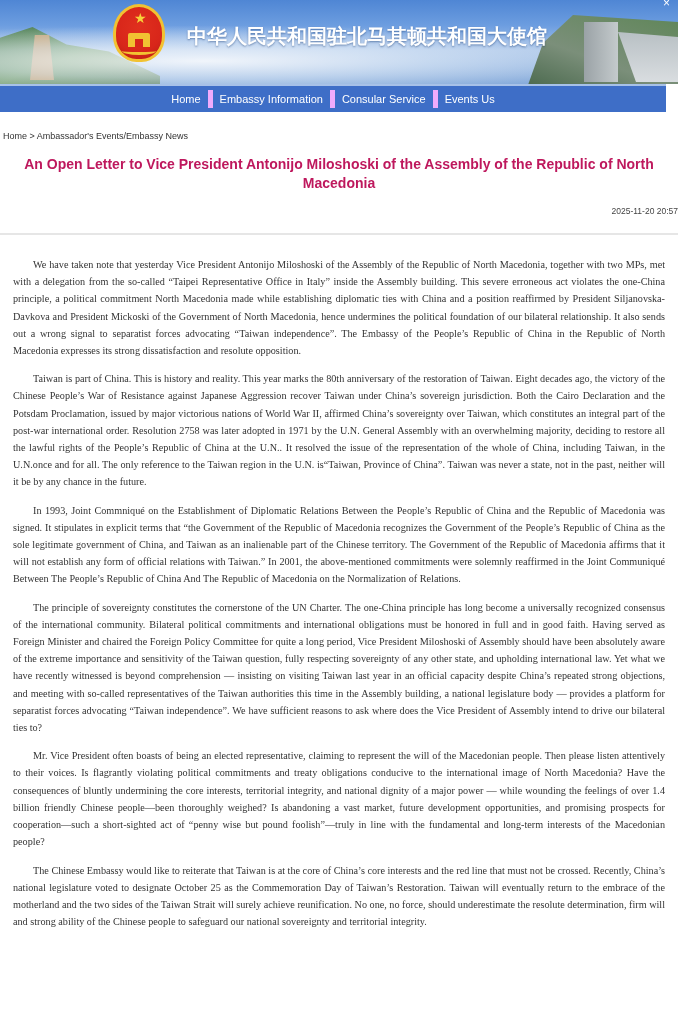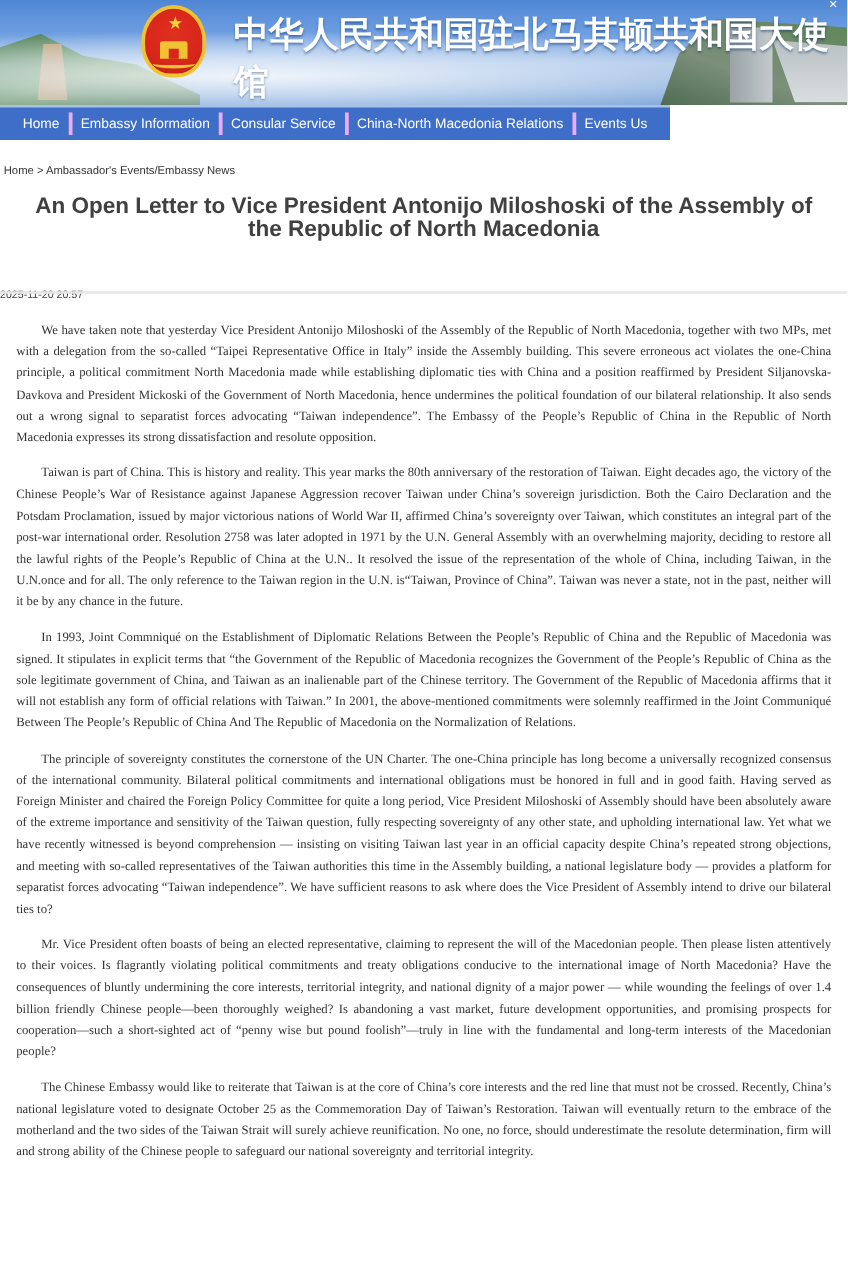--- a/index.html
+++ b/index.html
@@ -43,48 +43,48 @@
     border-radius: 50% 50% 45% 45%;
     background: radial-gradient(circle at 50% 40%, #e0301e 0%, #d8261a 60%, #b81e14 100%);
     border: 3px solid #f1c232;
   }
   .emblem .star { position: absolute; color: #f7d23a; font-size: 14px; left: 18px; top: 4px; line-height: 1; }
   .emblem .gate { position: absolute; left: 12px; top: 26px; width: 22px; height: 14px; background: #f1c232; border-radius: 2px 2px 0 0; }
   .emblem .gate::after { content: ""; position: absolute; left: 7px; top: 6px; width: 8px; height: 8px; background: #d8261a; }
   .emblem .wheat { position: absolute; left: 6px; bottom: 4px; width: 34px; height: 8px; border-bottom: 3px solid #f1c232; border-radius: 0 0 50% 50%; }
 
   .banner-title-cn {
-    position: absolute; left: 187px; top: 9px; font-family: "DejaVu Serif", serif;
-    font-weight: bold; font-size: 28px; color: #ffffff; letter-spacing: 0px;
+    position: absolute; left: 187px; top: 23px; font-family: "DejaVu Serif", serif;
+    font-weight: bold; font-size: 20px; color: #ffffff; letter-spacing: 0px;
     text-shadow: 0 1px 2px rgba(0,40,100,0.45);
   }
   .banner-title-en {
     position: absolute; left: 187px; top: 42px; font-family: "Liberation Serif", serif;
     font-weight: bold; font-size: 7.5px; color: #ffffff; letter-spacing: 0.1px;
     text-shadow: 0 1px 1px rgba(0,40,100,0.4);
   }
   .close-x { position: absolute; right: 8px; top: -4px; color: #ffffff; font-size: 12px; }
 
   .navbar {
-    position: absolute; left: 0; top: 84px; width: 536px; height: 28px;
+    position: absolute; left: 0; top: 84px; width: 666px; height: 28px;
     background: #3e6ec7; border-top: 2px solid #a7c1e8;
     display: flex; justify-content: center; align-items: center;
   }
   .nav-item {
     color: #ffffff; font-size: 11px; padding: 0 7px; line-height: 18px;
-    border-left: 3px solid #f0abfc; cursor: pointer; white-space: nowrap;
+    border-left: 5px solid #f0abfc; cursor: pointer; white-space: nowrap;
   }
   .nav-item:first-child { border-left: none; }
 
   .breadcrumb { position: absolute; left: 3px; top: 131px; font-size: 9px; color: #333; text-align: center; }
   .article-title {
     position: absolute; left: 20px; top: 155px; width: 638px; text-align: center;
-    font-size: 18px; line-height: 19px; color: #404040;
+    font-size: 14px; line-height: 19px; color: #be185d;
   }
-  .article-date { position: absolute; left: 0; top: 206px; width: 678px; text-align: left; font-size: 8.5px; color: #444; margin-top: 24px; }
+  .article-date { position: absolute; left: 0; top: 206px; width: 678px; text-align: right; font-size: 8.5px; color: #444; }
   .divider { position: absolute; left: 0; top: 233px; width: 678px; height: 2px; background: #e6e6e6; }
 
   .article-body { position: absolute; left: 13px; top: 256px; width: 652px; font-family: Liberation Serif, serif; }
   .article-body p {
     font-size: 10.2px; line-height: 17.2px; color: #333; text-align: justify;
     text-indent: 20px; margin-bottom: 11px;
   }
 </style>
 </head>
 <body>
@@ -102,21 +102,20 @@
     <span class="wheat"></span>
   </div>
   <div class="banner-title-cn">中华人民共和国驻北马其顿共和国大使馆</div>
   <div class="close-x">×</div>
 </header>
 
 <nav class="navbar">
   <a class="nav-item">Home</a>
   <a class="nav-item">Embassy Information</a>
   <a class="nav-item">Consular Service</a>
-  <a class="nav-item">China-North Macedonia Relations</a>
   <a class="nav-item">Events Us</a>
 </nav>
 
 <div class="breadcrumb">Home &gt; Ambassador's Events/Embassy News</div>
 
 <h1 class="article-title">An Open Letter to Vice President Antonijo Miloshoski of the Assembly of the Republic of North Macedonia</h1>
 <div class="article-date">2025-11-20 20:57</div>
 <div class="divider"></div>
 
 <main class="article-body">

